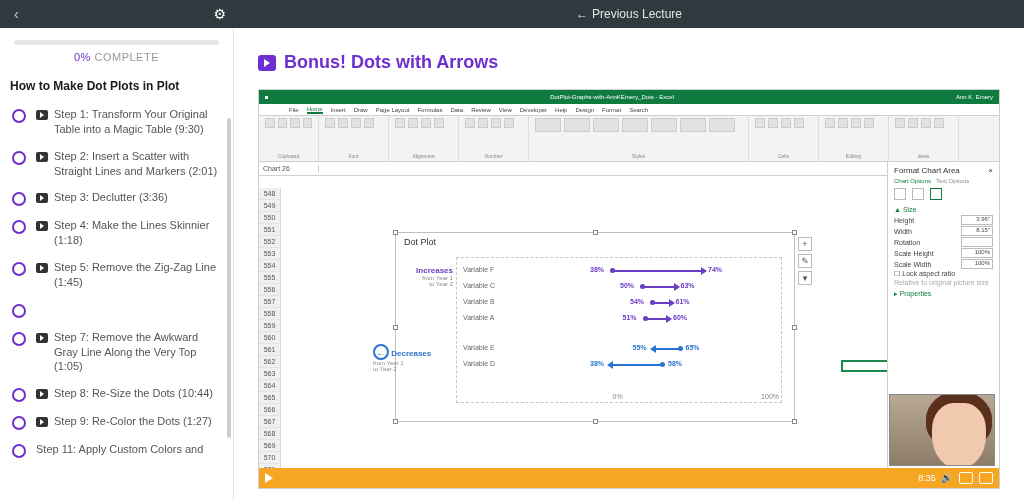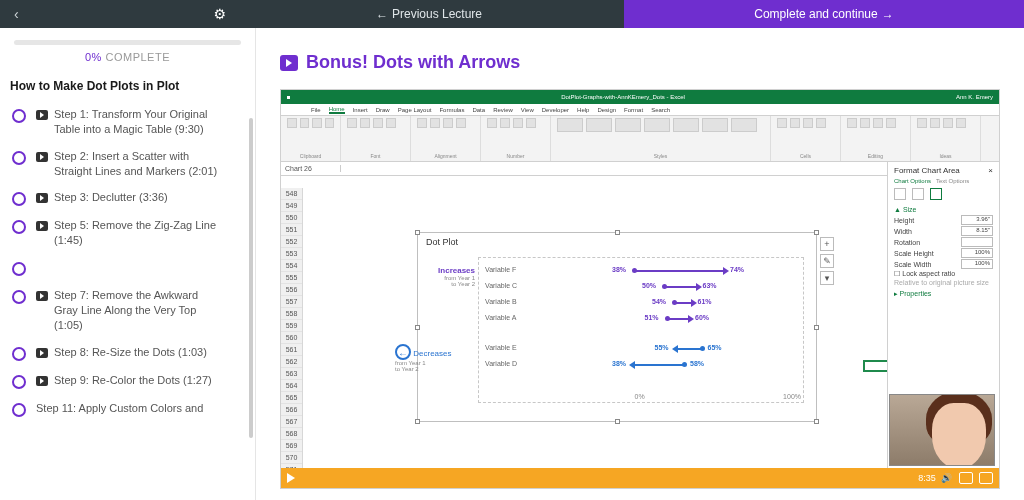--- a/index.html
+++ b/index.html
@@ -4,21 +4,21 @@
 <style>
   * { box-sizing: border-box; margin: 0; padding: 0; font-family: -apple-system, "Segoe UI", Arial, sans-serif; }
   body { width: 1024px; height: 500px; overflow: hidden; background: #fff; }
   .topbar { display: flex; height: 28px; }
   .tb-left { width: 234px; background: #2f3a3f; display: flex; align-items: center; padding: 0 8px; }
   .tb-back { color: #cfd6d9; font-size: 14px; padding: 2px 6px; }
   .tb-gear { margin-left: auto; color: #fff; font-size: 14px; }
   .tb-prev { flex: 1; background: #2f3a3f; color: #dfe5e8; display: flex; align-items: center; justify-content: center; font-size: 12px; gap: 4px; }
   .tb-cont { width: 400px; background: #6f2ecf; color: #fff; display: flex; align-items: center; justify-content: center; font-size: 12px; gap: 4px; }
   .main { display: flex; height: 472px; }
-  .sidebar { width: 256px; border-right: 1px solid #e5e5e5; background: #fff; overflow: hidden; position: relative; }
+  .sidebar { width: 234px; border-right: 1px solid #e5e5e5; background: #fff; overflow: hidden; position: relative; }
   .progress-wrap { padding: 12px 14px 6px; }
   .progress-track { width: 100%; height: 5px; background: #e6e6e6; border-radius: 3px; }
   .progress-text { text-align: center; font-size: 11px; color: #6f2ecf; margin-top: 6px; letter-spacing: .5px; }
   .course-title { font-weight: 700; font-size: 12px; color: #1a1a1a; padding: 10px 10px 8px; }
   .steps { padding: 0 6px; }
   .step { display: flex; align-items: flex-start; padding: 6px 4px; gap: 10px; }
   .circle { width: 14px; height: 14px; border: 2px solid #6f2ecf; border-radius: 50%; flex-shrink: 0; margin-top: 2px; margin-left: 2px; }
   .step-body { display: flex; gap: 6px; align-items: flex-start; }
   .play-ico { width: 12px; height: 10px; background: #333; border-radius: 2px; margin-top: 3px; position: relative; flex-shrink: 0; }
   .play-ico::after { content: ""; position: absolute; left: 4px; top: 2px; border-left: 4px solid #fff; border-top: 3px solid transparent; border-bottom: 3px solid transparent; }
@@ -90,24 +90,20 @@
 
 <div class="topbar">
   <div class="tb-left">
     <span class="tb-back">‹</span>
     <span class="tb-gear">⚙</span>
   </div>
   <div class="tb-prev">
     <span>←</span>
     <span>Previous Lecture</span>
   </div>
-  <div class="tb-cont">
-    <span>Complete and continue</span>
-    <span>→</span>
-  </div>
 </div>
 
 <div class="main">
   <div class="sidebar">
     <div class="progress-wrap">
       <div class="progress-track"></div>
       <div class="progress-text">
         <span>0%</span> <span style="color:#999">COMPLETE</span>
       </div>
     </div>
@@ -131,38 +127,45 @@
           <div class="circle"></div>
           <div class="step-body">
             <div class="play-ico"></div>
             <div class="step-text">Step 3: Declutter (3:36)</div>
           </div>
         </div>
         <div class="step">
           <div class="circle"></div>
           <div class="step-body">
             <div class="play-ico"></div>
+            <div class="step-text">Step 4: Make the Lines Skinnier (1:18)</div>
+          </div>
+        </div>
+        <div class="step">
+          <div class="circle"></div>
+          <div class="step-body">
+            <div class="play-ico"></div>
             <div class="step-text">Step 5: Remove the Zig-Zag Line (1:45)</div>
           </div>
         </div>
         <div class="step">
           <div class="circle"></div>
         </div>
         <div class="step">
           <div class="circle"></div>
           <div class="step-body">
             <div class="play-ico"></div>
             <div class="step-text">Step 7: Remove the Awkward Gray Line Along the Very Top (1:05)</div>
           </div>
         </div>
         <div class="step">
           <div class="circle"></div>
           <div class="step-body">
             <div class="play-ico"></div>
-            <div class="step-text">Step 8: Re-Size the Dots (1:03)</div>
+            <div class="step-text">Step 8: Re-Size the Dots (10:44)</div>
           </div>
         </div>
         <div class="step">
           <div class="circle"></div>
           <div class="step-body">
             <div class="play-ico"></div>
             <div class="step-text">Step 9: Re-Color the Dots (1:27)</div>
           </div>
         </div>
         <div class="step">
@@ -369,21 +372,21 @@
                     <span class="dp-val" style="color: rgb(107, 60, 197); left: 218.5px;">61%</span>
                   </div>
                   <div class="dp-row" style="top: 56px;">
                     <span class="var-lab" style="left: 6px; top: 0px;">Variable A</span>
                     <div class="dp-line" style="background: rgb(107, 60, 197); left: 187.5px; width: 22.5px;"></div>
                     <div class="dp-dot" style="background: rgb(107, 60, 197); left: 185.5px;"></div>
                     <div style="position: absolute; top: 1px; left: 209px; border-left: 6px solid rgb(107, 60, 197); border-top: 4px solid transparent; border-bottom: 4px solid transparent;"></div>
                     <span class="dp-val" style="color: rgb(107, 60, 197); left: 165.5px;">51%</span>
                     <span class="dp-val" style="color: rgb(107, 60, 197); left: 216px;">60%</span>
                   </div>
-                  <div class="sec-lab inc-lab" style="left: -84px; top: 86px; color: rgb(42, 116, 208); text-align: left; width: 80px;"><span class="dec-circ">←</span> <span style="color:#2a74d0;font-weight:400">Decreases</span><span class="sub-lab">from Year 1<br>to Year 2</span></div>
+                  <div class="sec-lab inc-lab" style="left: -84px; top: 86px; color: rgb(42, 116, 208); text-align: left; width: 80px;"><span class="dec-circ">←</span> <span style="color:#2a74d0;font-weight:700">Decreases</span><span class="sub-lab">from Year 1<br>to Year 2</span></div>
                   <div class="dp-row" style="top: 86px;">
                     <span class="var-lab" style="left: 6px; top: 0px;">Variable E</span>
                     <div class="dp-line" style="background: rgb(42, 116, 208); left: 197.5px; width: 25px;"></div>
                     <div class="dp-dot" style="background: rgb(42, 116, 208); left: 220.5px;"></div>
                     <div style="position: absolute; top: 1px; left: 192.5px; border-right: 6px solid rgb(42, 116, 208); border-top: 4px solid transparent; border-bottom: 4px solid transparent;"></div>
                     <span class="dp-val" style="color: rgb(42, 116, 208); left: 228.5px;">65%</span>
                     <span class="dp-val" style="color: rgb(42, 116, 208); left: 175.5px;">55%</span>
                   </div>
                   <div class="dp-row" style="top: 102px;">
                     <span class="var-lab" style="left: 6px; top: 0px;">Variable D</span>

